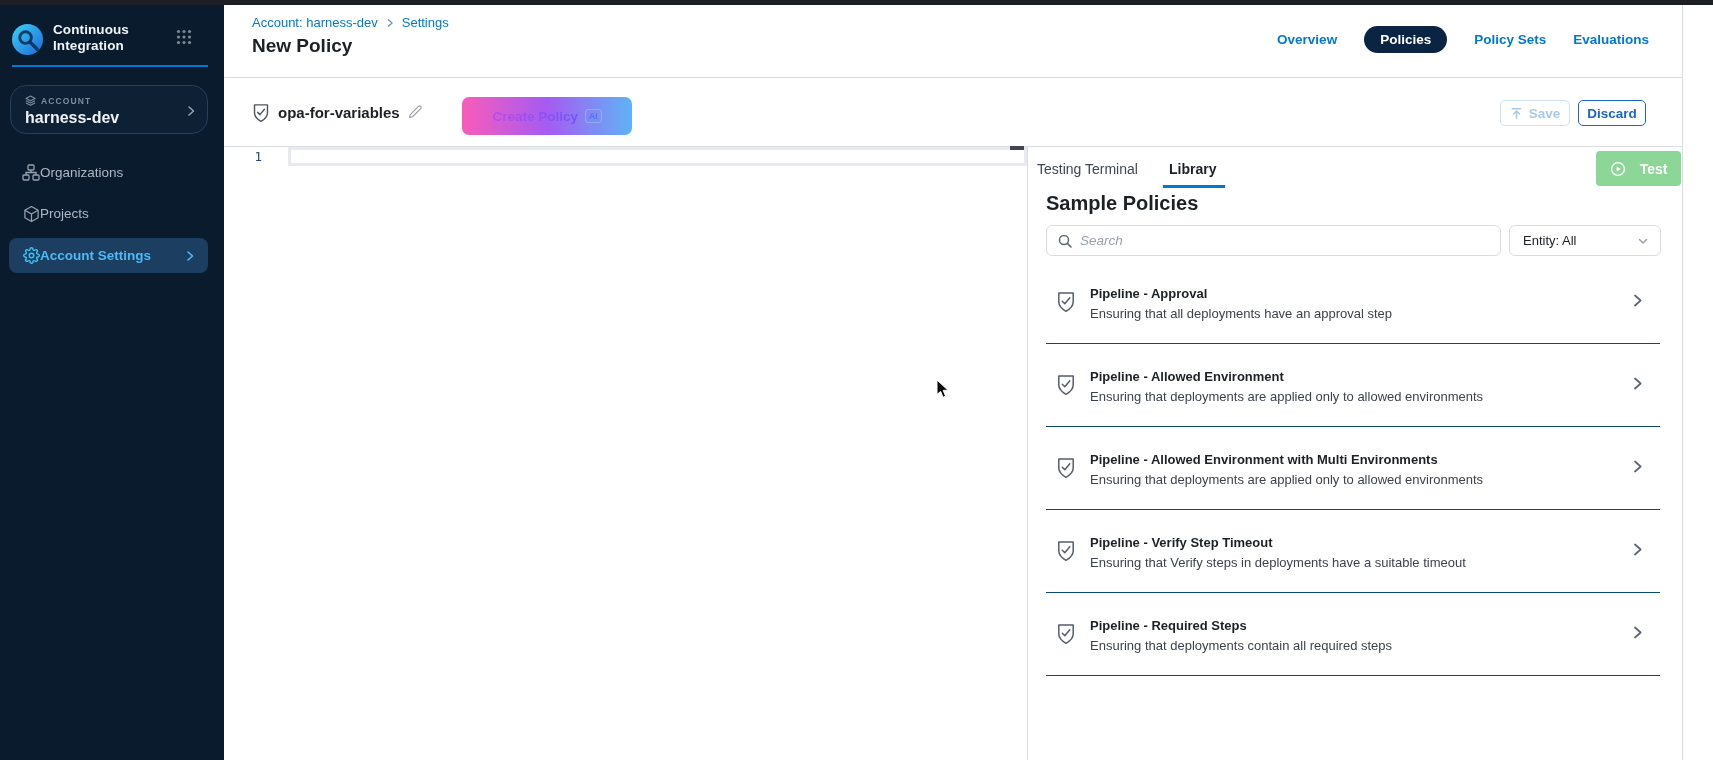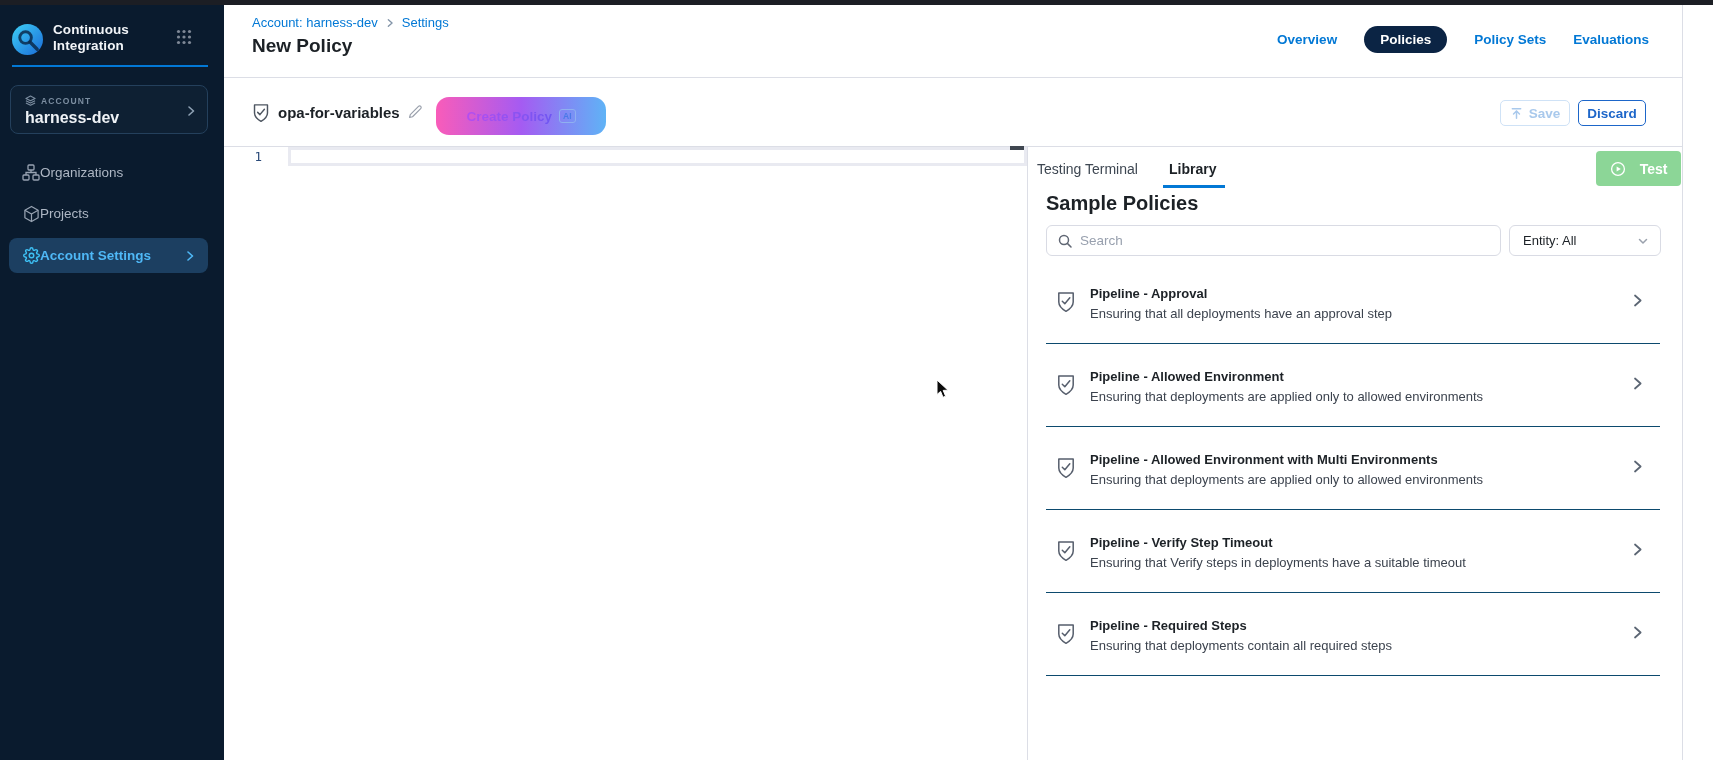--- a/index.html
+++ b/index.html
@@ -12,21 +12,21 @@
 
   
   .sidebar { position:absolute; left:0; top:5px; width:224px; height:755px; background:#0a1b2e; }
   .logo { position:absolute; left:12px; top:19px; width:31px; height:31px; }
   .product-title { position:absolute; left:53px; top:17px; color:#f2f5f8; font-size:13.5px;
     font-weight:700; line-height:16px; letter-spacing:.1px; }
   .grid-icon { position:absolute; left:176px; top:24px; width:16px; height:16px; cursor:pointer; }
   .sidebar-rule { position:absolute; left:12px; top:60px; width:196px; height:2px; background:#0278d5; }
 
   .account-card { position:absolute; left:10px; top:80px; width:198px; height:49px;
-    background:#0e2033; border:1px solid #24405c; border-radius:8px; cursor:pointer; }
+    background:#0e2033; border:1px solid #24405c; border-radius:16px; cursor:pointer; }
   .account-label-row { position:absolute; left:14px; top:9px; display:flex; align-items:center; gap:5px; }
   .account-label { color:#7c8ea1; font-size:8.5px; font-weight:700; letter-spacing:1.1px; }
   .account-name { position:absolute; left:14px; top:23px; color:#eef2f6; font-size:16px; font-weight:600; }
   .account-chev { position:absolute; right:10px; top:17px; color:#8fa2b5; }
 
   .nav-item { position:absolute; left:9px; width:199px; height:35px; border-radius:8px;
     display:flex; align-items:center; padding-left:13px; color:#aeb7c4;
     font-size:13.5px; font-weight:500; cursor:pointer; }
   .nav-item.active { background:#1c3f61; color:#4fb8f6; font-weight:600; }
   .nav-item .nav-chev { position:absolute; right:12px; color:#4fb8f6; display:flex; }
@@ -43,21 +43,21 @@
     gap:27px; font-size:13.5px; font-weight:600; }
   .top-tab { color:#0278d5; cursor:pointer; }
   .top-tab.pill { background:#0b2444; color:#fff; padding:6px 16px; border-radius:15px; }
   .header-rule { position:absolute; left:224px; top:77px; width:1458px; height:1px; background:#dcdee6; }
 
   
   .policy-icon { position:absolute; left:252px; top:103px; }
   .policy-name { position:absolute; left:278px; top:104px; font-size:15px; font-weight:700; color:#1c2126; }
   .edit-pencil { position:absolute; left:407px; top:103px; cursor:pointer; }
 
-  .create-policy { position:absolute; left:436px; top:97px; width:170px; height:31px; border-radius:13px;
+  .create-policy { position:absolute; left:462px; top:97px; width:170px; height:31px; border-radius:7px;
     padding:19px; background:linear-gradient(90deg,#f95cb9,#a55bf2,#5fb3f6); cursor:pointer; }
   .create-policy-inner { width:100%; height:100%; background:#fff; border-radius:5.5px;
     display:flex; align-items:center; justify-content:center; gap:7px; }
   .create-policy-text { font-size:13.5px; font-weight:700;
     background:linear-gradient(90deg,#b44ef0,#6e56f2);
     -webkit-background-clip:text; background-clip:text; color:transparent; }
   .ai-badge { font-size:8.5px; font-weight:700; color:#4b79e8; border:1px solid #8fb0f0;
     border-radius:3px; padding:1px 3px; line-height:10px; }
 
   .tb-actions { position:absolute; right:67px; top:100px; display:flex; gap:8px; }
@@ -89,21 +89,21 @@
   .btn-test { position:absolute; left:1596px; top:151px; width:85px; height:35px; background:#8cd697;
     border:none; border-radius:4px; color:#fff; font-size:14px; font-weight:700;
     display:flex; align-items:center; justify-content:center; gap:14px; cursor:default; }
 
   .panel-heading { position:absolute; left:1046px; top:192px; font-size:20px; font-weight:700; color:#1c2126; }
 
   .search-box { position:absolute; left:1046px; top:225px; width:455px; height:31px;
     border:1px solid #d9dbe4; border-radius:6px; background:#fff; display:flex; align-items:center;
     padding:0 11px; gap:8px; }
   .search-box input { border:none; outline:none; flex:1; font-size:13.5px; color:#0f766e;
-    font-family:inherit; background:transparent; }
+    font-family:inherit; background:transparent;font-style:italic; }
   .search-box input::placeholder { color:#98a0ae; }
 
   .entity-select { position:absolute; left:1509px; top:225px; width:152px; height:31px;
     border:1px solid #d9dbe4; border-radius:6px; background:#fff; display:flex; align-items:center;
     justify-content:space-between; padding:0 11px 0 13px; font-size:13px; color:#1c2126;
     cursor:pointer; }
   .entity-chev { color:#9aa1ad; display:flex; }
 
   .policy-row { position:absolute; left:1046px; width:614px; height:83px;
     border-bottom:1px solid #0c4a6e; cursor:pointer; }

